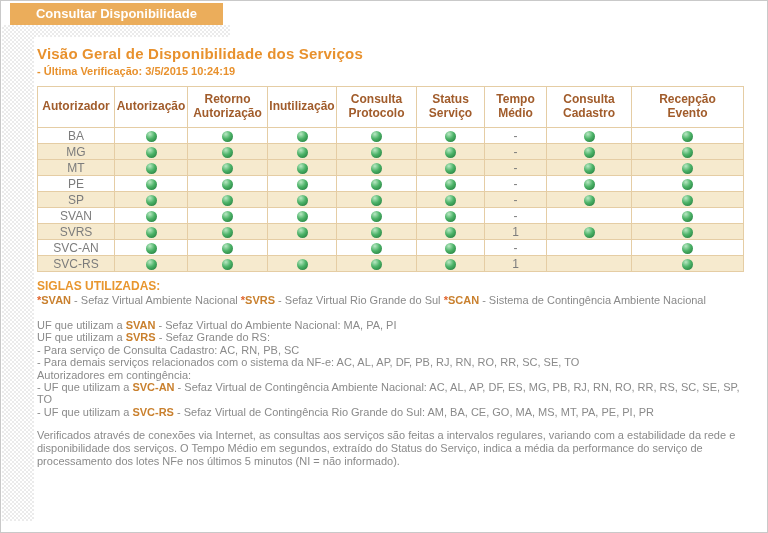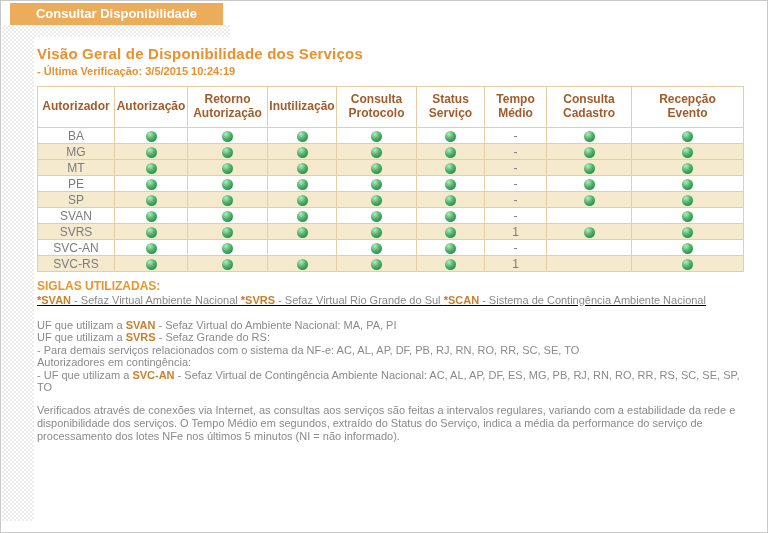--- a/index.html
+++ b/index.html
@@ -21,21 +21,21 @@
   table.avail th{ color:#a15c2b; font-weight:bold; font-size:12px; height:41px; background:#fff;
                   border:1px solid #e5cda4; text-align:center; line-height:1.15; padding:1px 0; }
   table.avail td{ color:#7c7c7c; font-size:12px; height:16px; border:1px solid #e5cda4;
                   text-align:center; padding:0; }
   table.avail tr.odd td{ background:#f6eace; }
   table.avail tr.even td{ background:#fff; }
   .ball{ display:inline-block; width:11px; height:11px; border-radius:50%;
          background:radial-gradient(circle at 35% 28%, #b9e8c3, #4cb368 45%, #2f8c49 78%, #27713c);
          vertical-align:middle; }
   .legend-title{ color:#e8962e; font-weight:bold; font-size:12px; margin-top:7px; }
-  .legend-line{ font-size:11px; margin-top:1px;text-decoration:underline; }
+  .legend-line{ font-size:11px; margin-top:1px; }
   .s-plain{ color:#8a8a8a; }
   .s-term{ color:#c9802e; font-weight:bold; }
   .s-star{ color:#e2622b; font-weight:bold; }
   .notes{ margin-top:13px; }
   .note-line{ font-size:11px; line-height:12.4px; color:#8a8a8a; }
   .paragraph{ margin-top:11px; font-size:11px; line-height:13px; color:#8a8a8a; width:706px; }
 </style>
 </head>
 <body>
 
@@ -176,20 +176,22 @@
           </tr>
         </tbody>
     </table>
 
     <div class="legend-title">SIGLAS UTILIZADAS:</div>
     <div class="legend-line"><span class="s-star">*</span><span class="s-term">SVAN</span><span class="s-plain"> - Sefaz Virtual Ambiente Nacional </span><span class="s-star">*</span><span class="s-term">SVRS</span><span class="s-plain"> - Sefaz Virtual Rio Grande do Sul </span><span class="s-star">*</span><span class="s-term">SCAN</span><span class="s-plain"> - Sistema de Contingência Ambiente Nacional</span></div>
 
     <div class="notes">
         <div class="note-line"><span class="s-plain">UF que utilizam a </span><span class="s-term">SVAN</span><span class="s-plain"> - Sefaz Virtual do Ambiente Nacional: MA, PA, PI</span></div>
         <div class="note-line"><span class="s-plain">UF que utilizam a </span><span class="s-term">SVRS</span><span class="s-plain"> - Sefaz Grande do RS:</span></div>
+        <div class="note-line"><span class="s-plain">- Para serviço de Consulta Cadastro: AC, RN, PB, SC</span></div>
         <div class="note-line"><span class="s-plain">- Para demais serviços relacionados com o sistema da NF-e: AC, AL, AP, DF, PB, RJ, RN, RO, RR, SC, SE, TO</span></div>
         <div class="note-line"><span class="s-plain">Autorizadores em contingência:</span></div>
         <div class="note-line"><span class="s-plain">- UF que utilizam a </span><span class="s-term">SVC-AN</span><span class="s-plain"> - Sefaz Virtual de Contingência Ambiente Nacional: AC, AL, AP, DF, ES, MG, PB, RJ, RN, RO, RR, RS, SC, SE, SP, TO</span></div>
+        <div class="note-line"><span class="s-plain">- UF que utilizam a </span><span class="s-term">SVC-RS</span><span class="s-plain"> - Sefaz Virtual de Contingência Rio Grande do Sul: AM, BA, CE, GO, MA, MS, MT, PA, PE, PI, PR</span></div>
       </div>
 
     <div class="paragraph">Verificados através de conexões via Internet, as consultas aos serviços são feitas a intervalos regulares, variando com a estabilidade da rede e disponibilidade dos serviços. O Tempo Médio em segundos, extraído do Status do Serviço, indica a média da performance do serviço de processamento dos lotes NFe nos últimos 5 minutos (NI = não informado).</div>
   </div>
 </div>
 
 </body></html>

